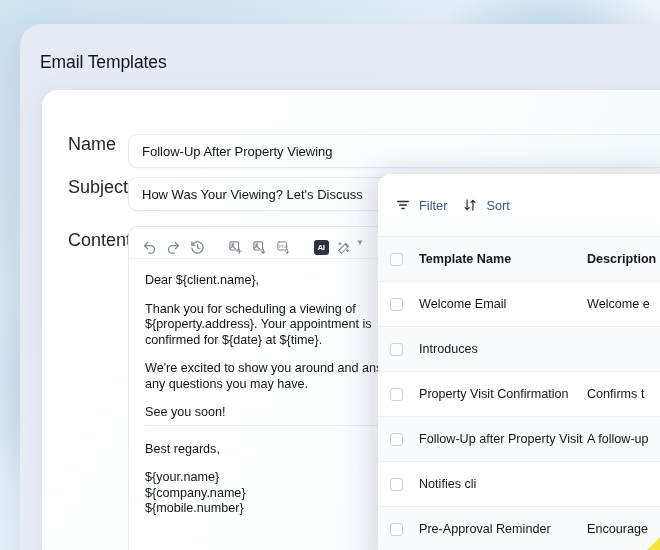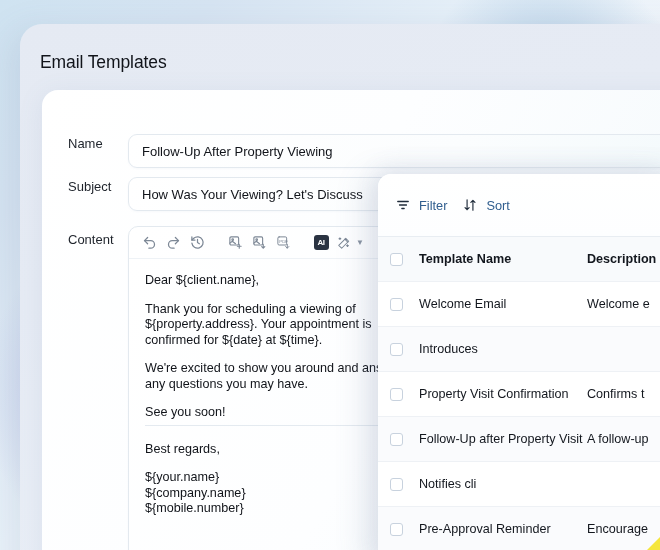--- a/index.html
+++ b/index.html
@@ -65,21 +65,21 @@
   .field-row {
     position: absolute;
     left: 0; width: 100%;
     display: flex;
     align-items: flex-start;
   }
   .field-label {
     width: 86px;
     flex: 0 0 86px;
     padding-left: 26px;
-    font-size: 13px;
+    font-size: 18px;
     color: #1e232b;
     line-height: 20px;
     white-space: nowrap;
   }
   .text-input {
     flex: 1 1 auto;
     margin-right: 26px;
     height: 34px;
     border: 1px solid #e3e9ef;
     border-radius: 9px;
@@ -108,21 +108,21 @@
   #editor-toolbar {
     height: 32px;
     border-bottom: 1px solid #eef2f6;
     display: flex;
     align-items: center;
     padding: 0 8px;
     gap: 0px;
   }
   .tb-btn {
     width: 24px; height: 24px;
-    display: flex; align-items: center; justify-content: center;
+    display: flex; align-items: flex-end; justify-content: center;
     color: #7d8896;
     flex: 0 0 auto;
   }
   .tb-gap { width: 14px; flex: 0 0 auto; }
   .tb-ai {
     width: 15px; height: 15px;
     background: #2a3342;
     border-radius: 3px;
     color: #fff;
     font-size: 8px;

